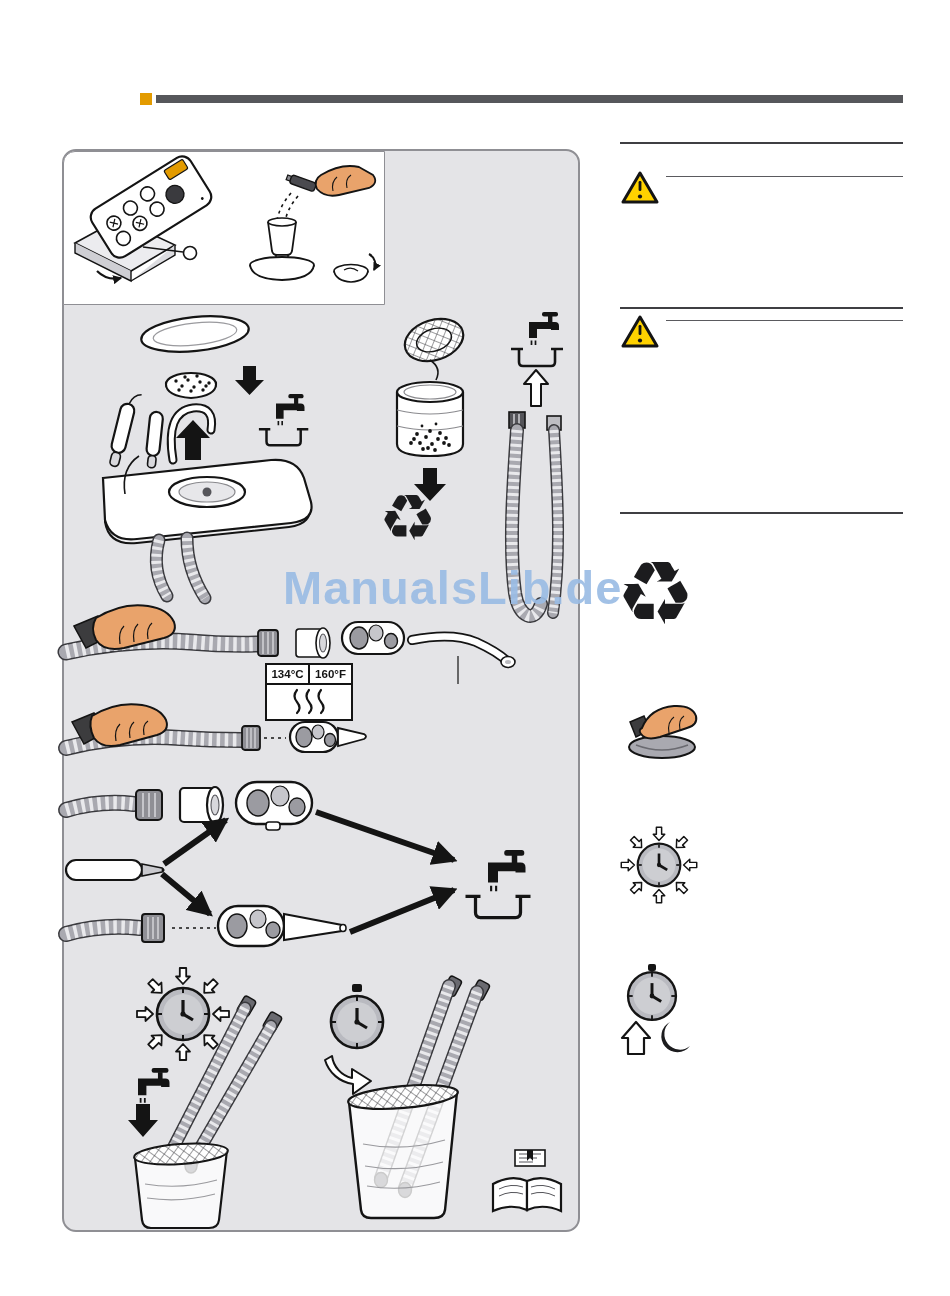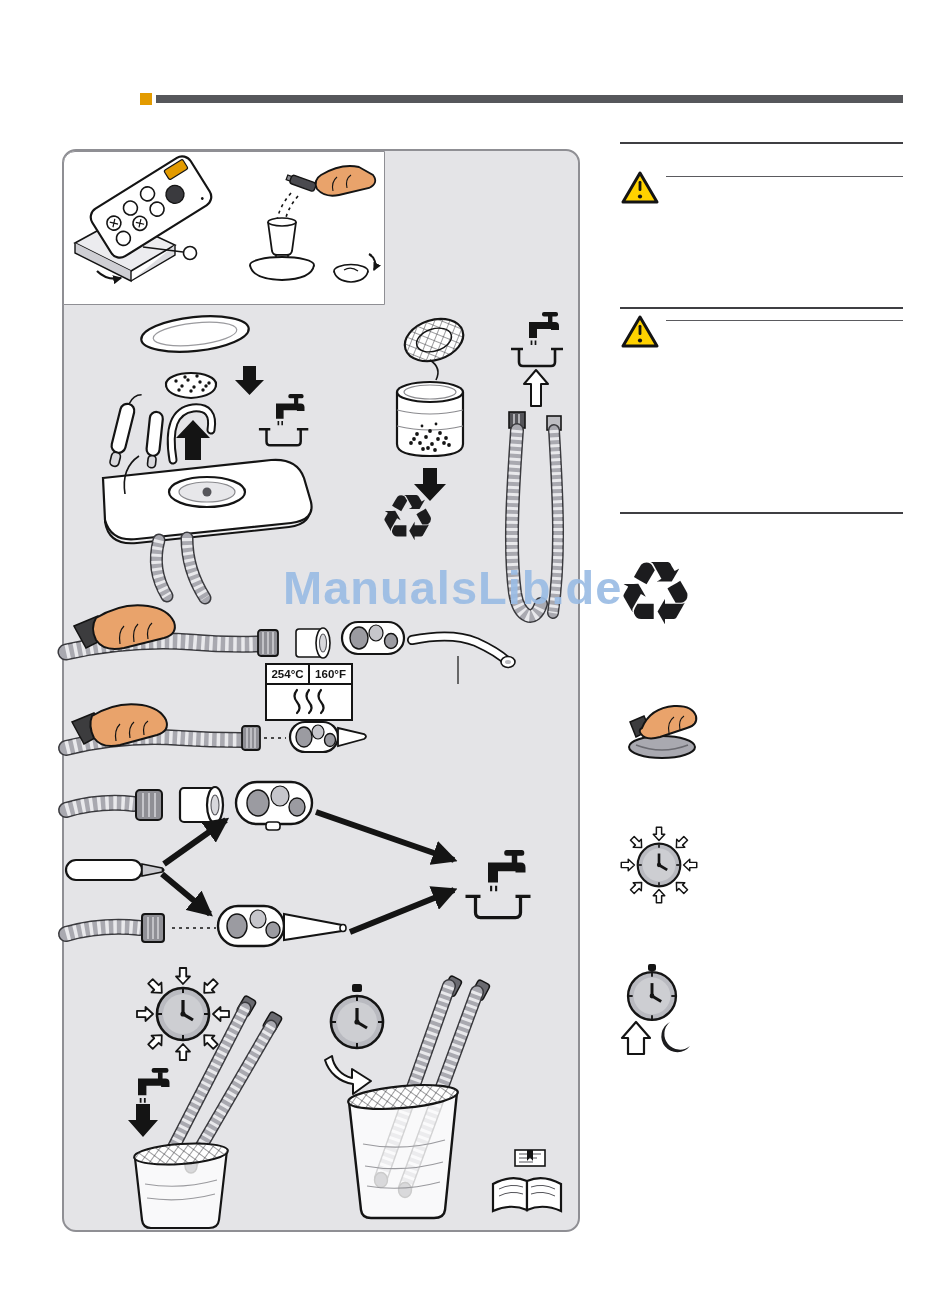--- a/index.html
+++ b/index.html
@@ -294,21 +294,21 @@
     <path d="M352 44 Q392 36 416 46 Q438 56 448 66" fill="none" stroke="#141414" stroke-width="10" stroke-linecap="round"></path>
     <path d="M352 44 Q392 36 416 46 Q438 56 448 66" fill="none" stroke="#fff" stroke-width="6.5" stroke-linecap="round"></path>
     <ellipse cx="448" cy="66" rx="7" ry="5.5" class="part-thin"></ellipse>
     <ellipse cx="448" cy="66" rx="3" ry="2" fill="#bbbbc0"></ellipse>
     <path d="M398 60 V88" class="ln" style="stroke-width:1.2"></path>
   </g>
 </svg>
 
 <div class="ster-box">
   <div class="ster-top">
-    <span>254°C</span>
+    <span>134°C</span>
     <span>160°F</span>
   </div>
   <svg width="84" height="32" viewBox="0 0 84 32">
     <path d="M30 28 q5 -5 0 -11 q-5 -6 0 -12 M42 28 q5 -5 0 -11 q-5 -6 0 -12 M54 28 q5 -5 0 -11 q-5 -6 0 -12" fill="none" stroke="#141414" stroke-width="2.2" stroke-linecap="round"></path>
   </svg>
 </div>
 
 <svg class="abs" style="left:60px;top:696px;z-index:2" width="310" height="85" viewBox="0 0 310 85">
   <g>
     <path d="M6 52 Q62 38 120 42 Q150 44 182 44" class="h-out" style="stroke-width:16"></path>

